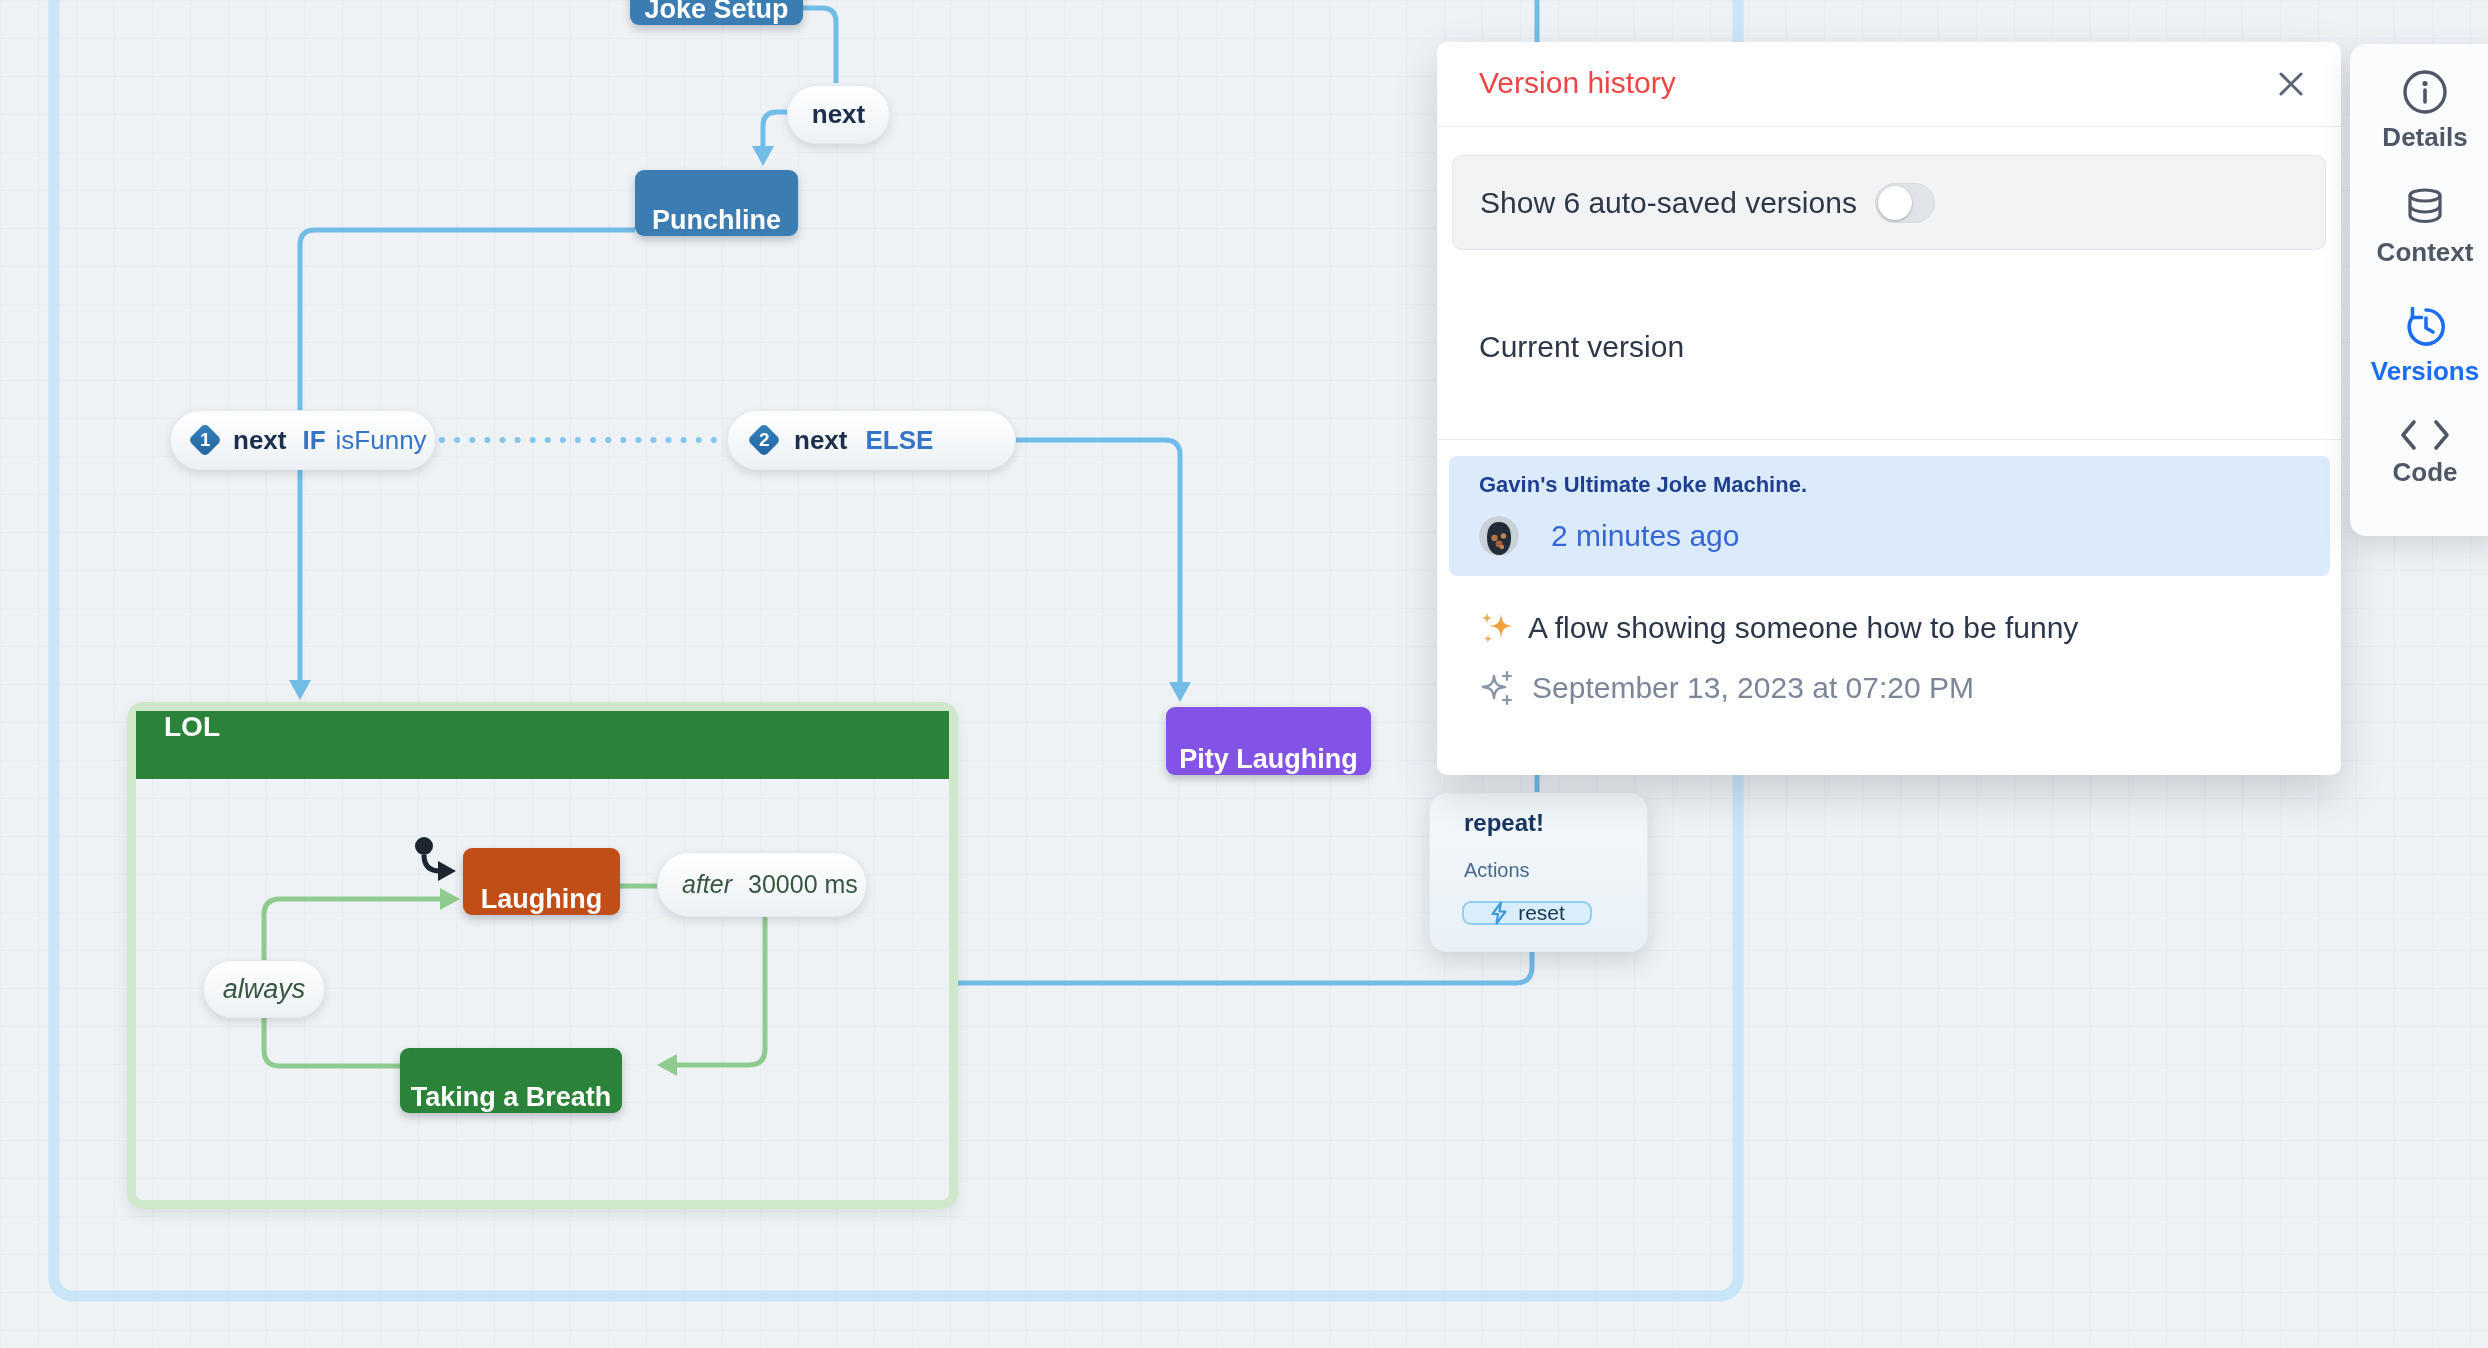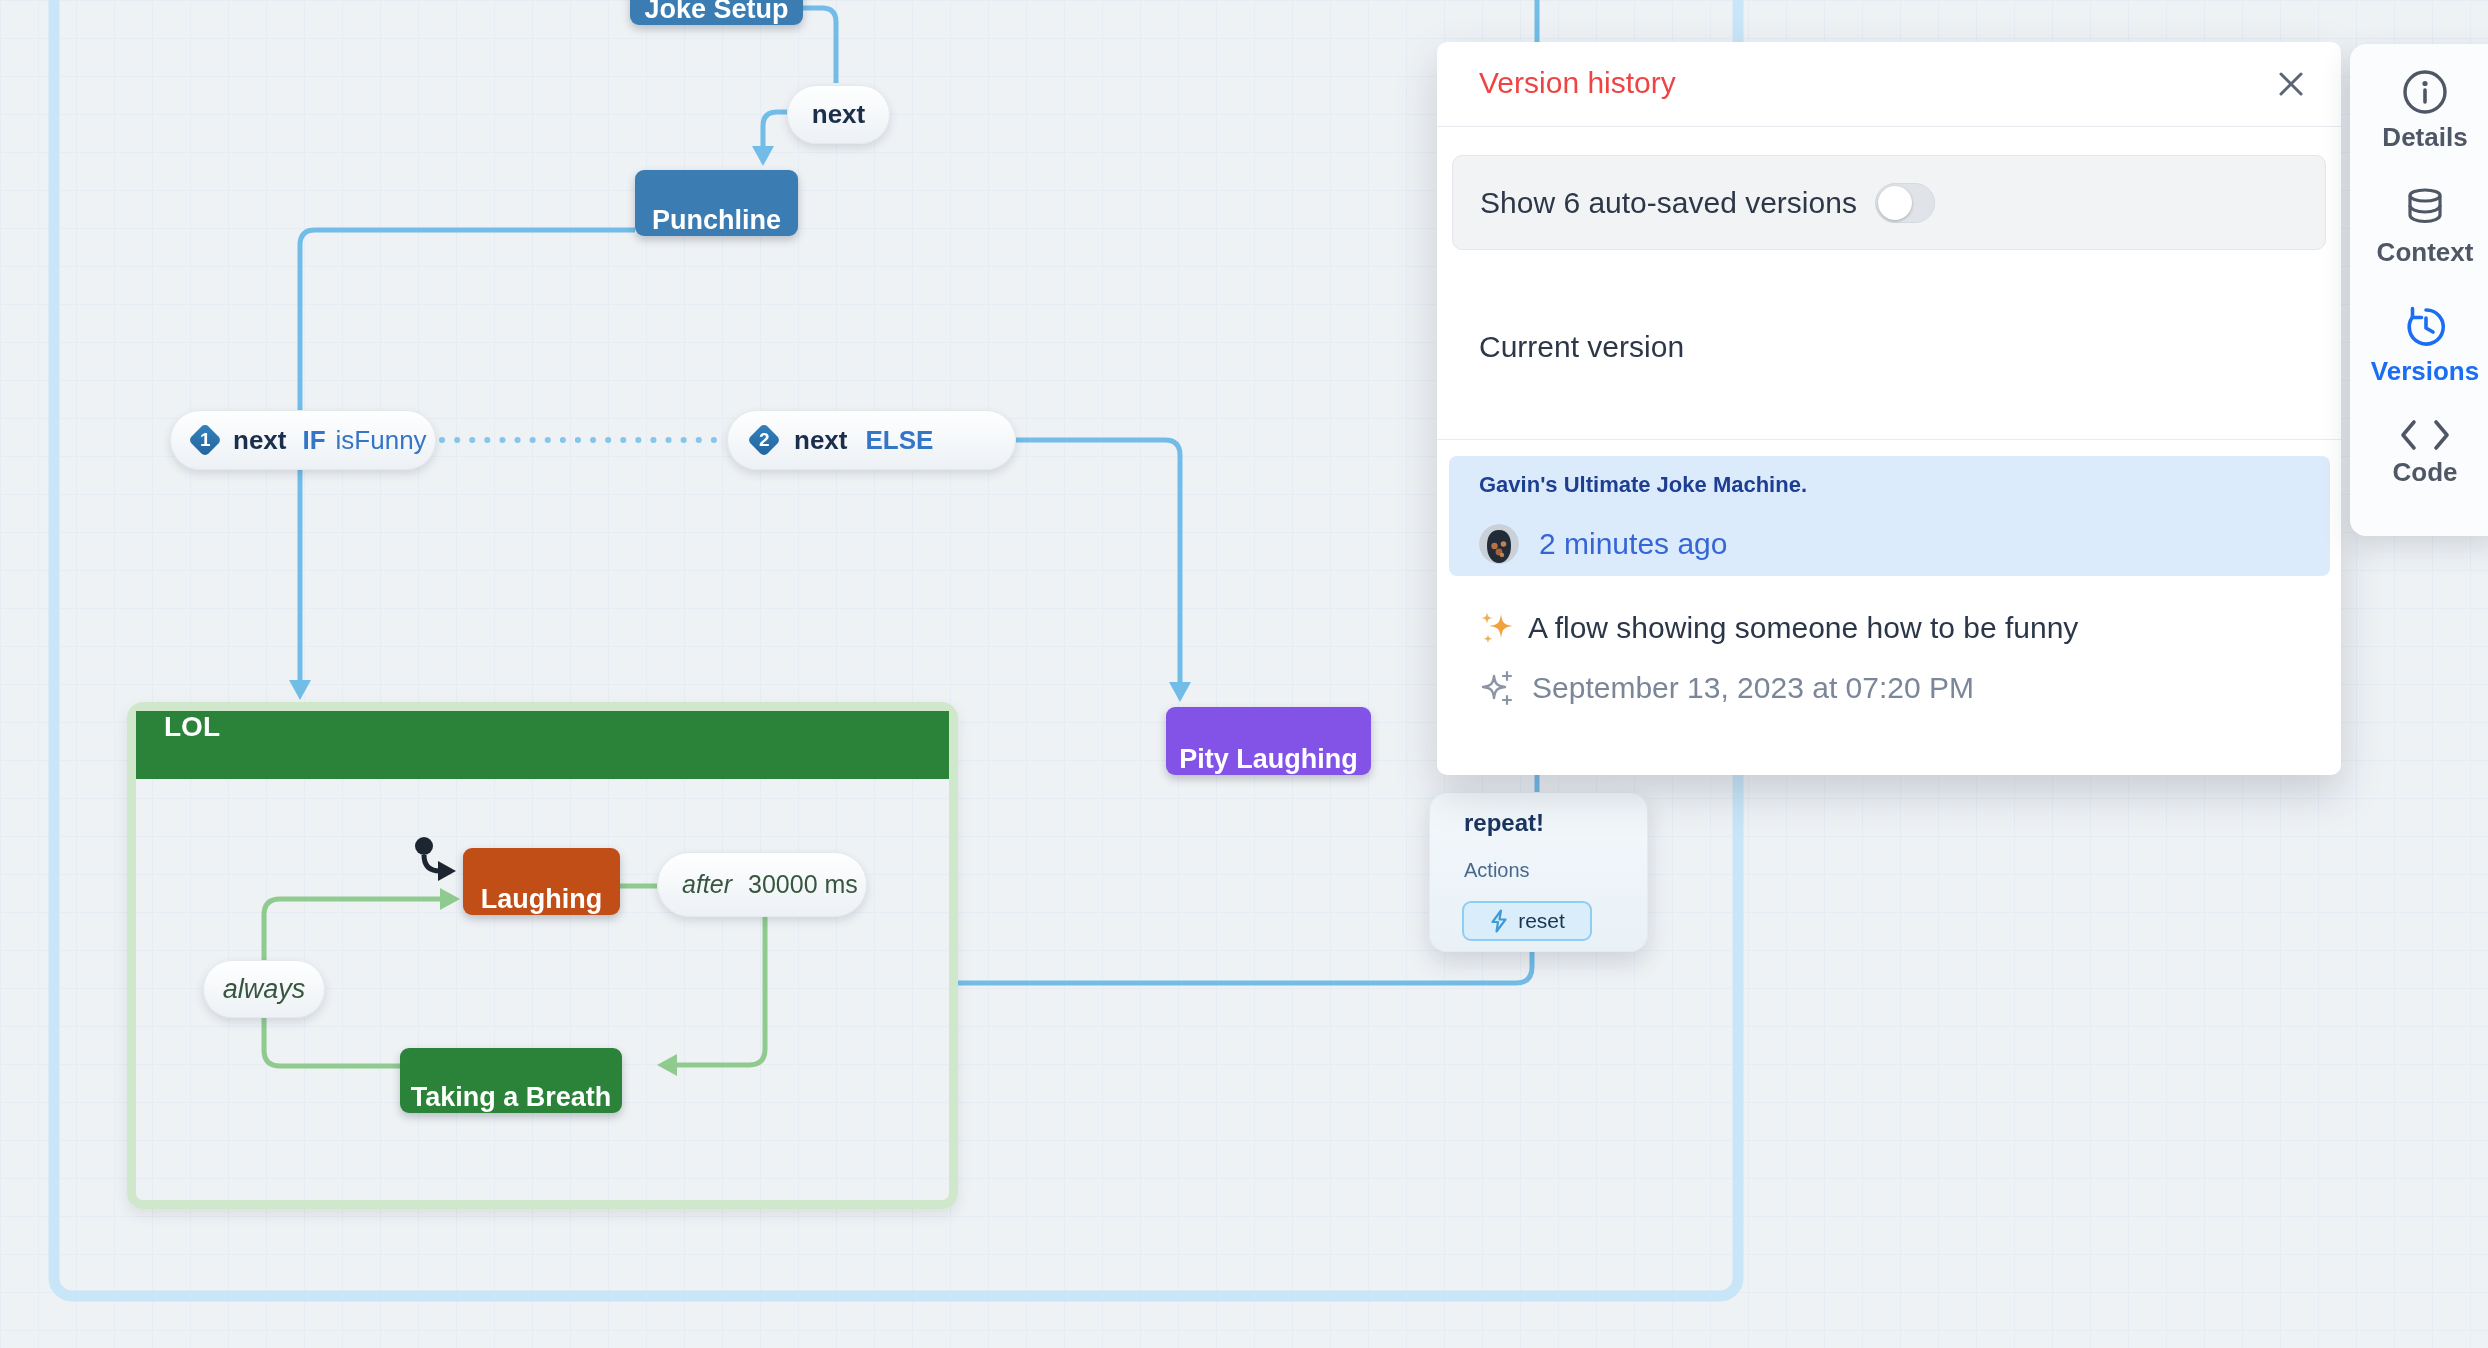--- a/index.html
+++ b/index.html
@@ -41,21 +41,21 @@
     box-shadow:0 6px 14px rgba(40,70,45,.10);}
   #lol .lol-header{height:68px;background:#2b8339;display:flex;align-items:flex-start;
     padding-left:28px;color:#fff;font-weight:700;font-size:28px;}
 
   
   #repeat-card{position:absolute;left:1429px;top:792px;width:219px;height:160px;z-index:4;
     background:linear-gradient(180deg,#f3f8fb,#e9f1f7);border:1px solid #e2ebf2;border-radius:18px;
     box-shadow:0 10px 24px rgba(30,50,70,.16);box-sizing:border-box;}
   #repeat-card .rc-title{margin:16px 0 0 34px;font-weight:700;font-size:24px;color:#1a3560;}
   #repeat-card .rc-actions{margin:22px 0 0 34px;font-size:20px;color:#48688c;}
-  #repeat-card .rc-reset{position:absolute;left:32px;top:108px;width:130px;height:40px;
+  #repeat-card .rc-reset{position:absolute;left:32px;top:108px;width:130px;height:24px;
     display:flex;align-items:center;justify-content:center;gap:9px;
     background:#d9edfb;border:2px solid #8fcdf1;border-radius:9px;box-sizing:border-box;
     font-size:21px;color:#173450;cursor:pointer;}
 
   
   #version-panel{position:absolute;left:1437px;top:42px;width:904px;height:733px;z-index:10;
     background:#fff;border-radius:10px;box-shadow:0 18px 44px rgba(25,39,59,.18);}
   #vp-header{position:relative;height:84px;border-bottom:1px solid #e8ecf0;}
   #vp-title{position:absolute;left:42px;top:24px;font-size:30px;color:#ef4444;}
   #vp-close{position:absolute;right:36px;top:28px;width:28px;height:28px;cursor:pointer;}
@@ -65,21 +65,21 @@
   #vp-toggle-box .tg-label{margin-left:27px;font-size:30px;color:#2d3748;}
   .toggle{margin-left:18px;width:60px;height:40px;border-radius:20px;background:#e0e4e8;
     border:1px solid #d5dade;position:relative;box-sizing:border-box;cursor:pointer;}
   .toggle .knob{position:absolute;left:2px;top:2px;width:34px;height:34px;border-radius:50%;
     background:#fff;box-shadow:0 1px 3px rgba(0,0,0,.28);}
   #vp-section{position:absolute;left:42px;top:288px;font-size:30px;color:#2d3748;}
   #vp-divider2{position:absolute;left:0px;top:397px;width:100%;height:1px;background:#e8ecf0;}
   #vp-current{position:absolute;left:12px;top:414px;width:881px;height:120px;
     background:#dcebfc;border-radius:8px;cursor:pointer;}
   #vp-current .cv-name{position:absolute;left:30px;top:16px;font-weight:700;font-size:22px;color:#1d3e91;}
-  #vp-current .cv-row{position:absolute;left:30px;top:68px;display:flex;align-items:center;gap:20px;}
+  #vp-current .cv-row{position:absolute;left:30px;top:60px;display:flex;align-items:center;gap:32px;}
   #vp-current .cv-time{font-size:30px;color:#3566d6;}
   .avatar{width:40px;height:40px;border-radius:50%;overflow:hidden;flex:0 0 auto;}
   #vp-desc{position:absolute;left:42px;top:568px;display:flex;align-items:center;gap:13px;
     font-size:30px;color:#2b3648;}
   #vp-date{position:absolute;left:40px;top:626px;display:flex;align-items:center;gap:15px;
     font-size:30px;color:#7b8698;}
 
   
   #side-panel{position:absolute;left:2350px;top:44px;width:150px;height:492px;z-index:11;
     background:#fbfcfd;border-radius:16px 0 0 16px;box-shadow:0 10px 30px rgba(25,39,59,.15);

